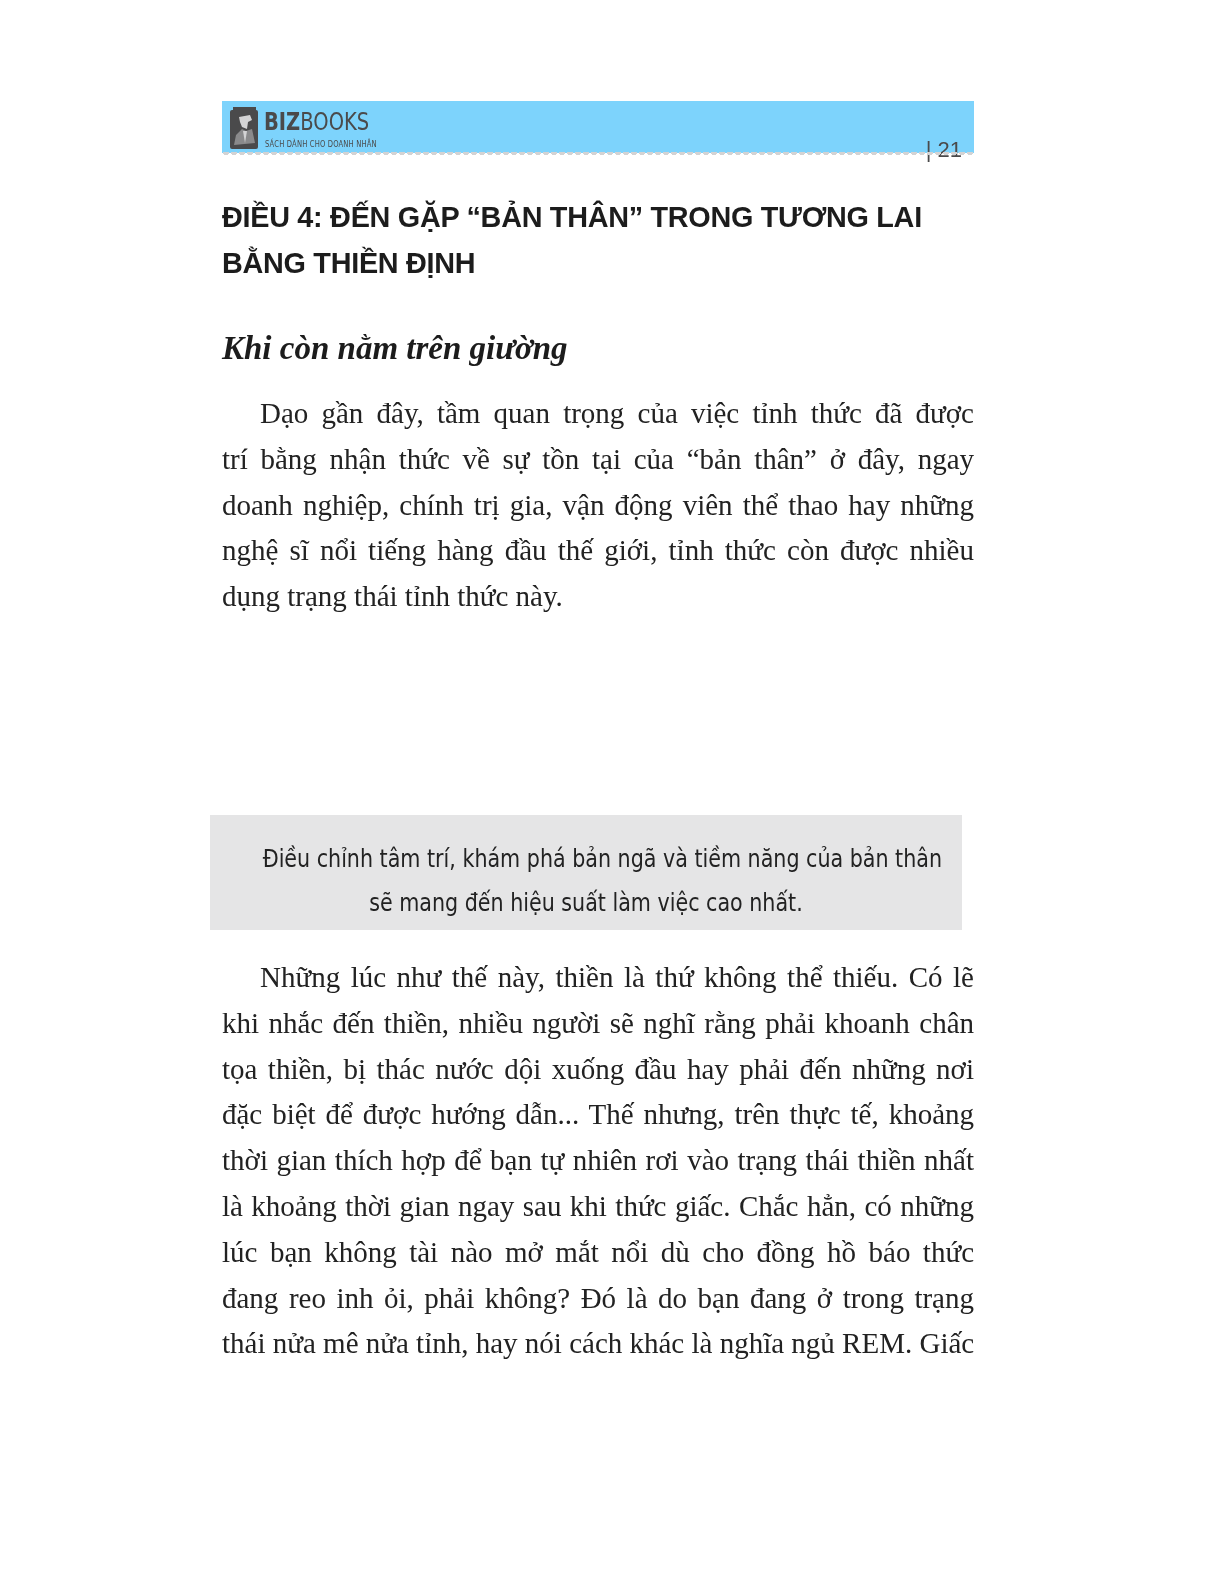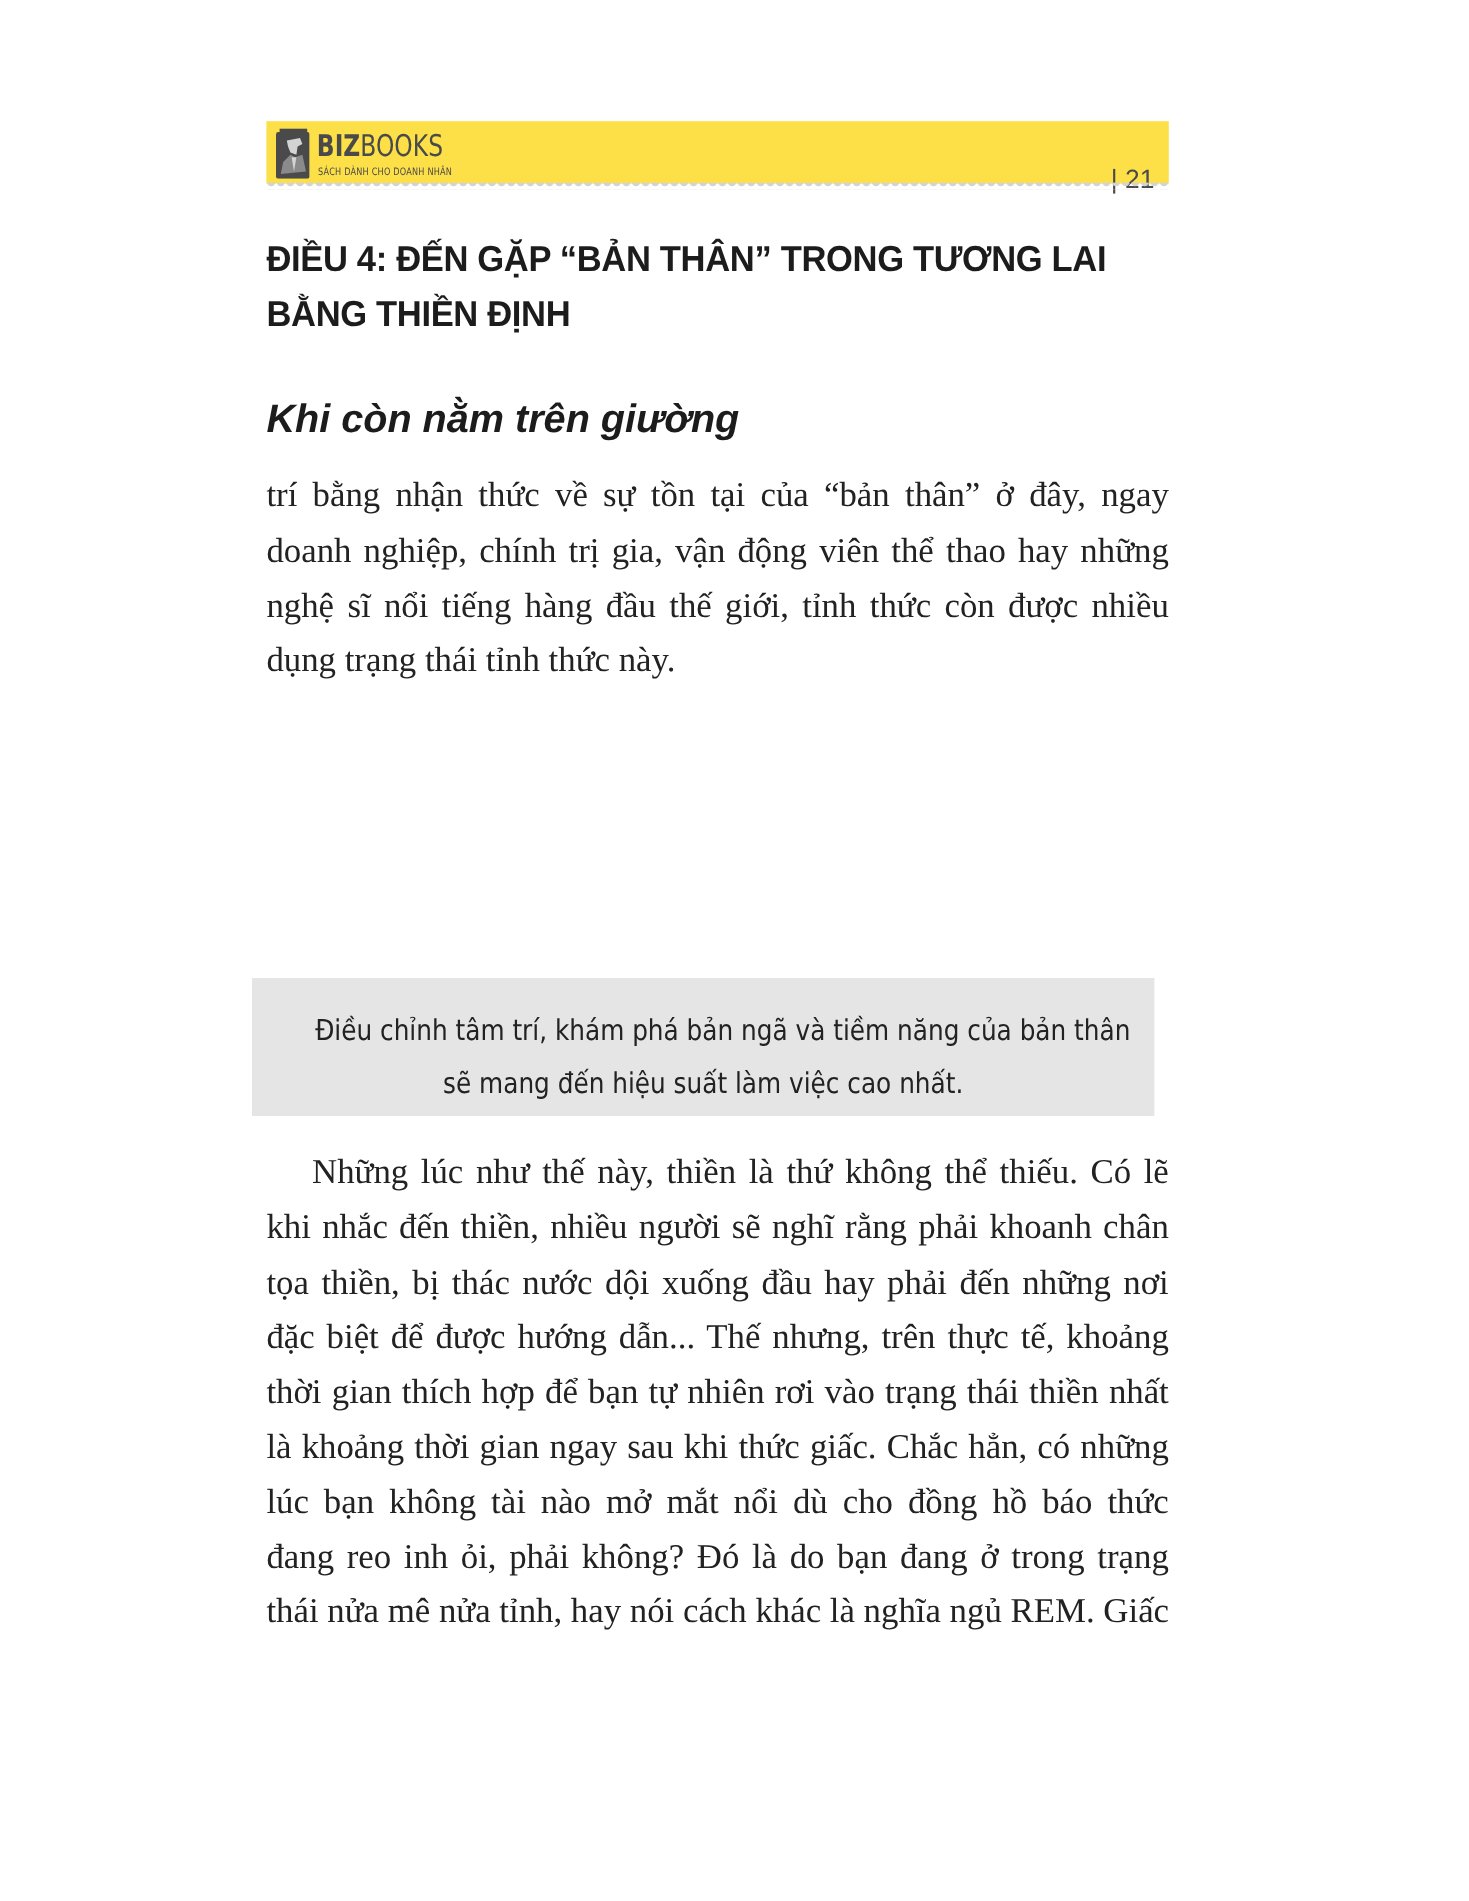--- a/index.html
+++ b/index.html
@@ -1,19 +1,19 @@
 <!DOCTYPE html>
 <html><head>
   <meta charset="utf-8">
   <style>
     html, body { margin: 0; padding: 0; background: #ffffff; }
     body { width: 1224px; height: 1584px; position: relative; overflow: hidden; }
     .header {
       position: absolute; left: 222px; top: 101px; width: 752px; height: 52px;
-      background: #fde047;
+      background: #7dd3fc;
       text-decoration: underline;
     }
     .header-edge {
       position: absolute; left: 222px; top: 152px; width: 752px; height: 6px;
       background-image: radial-gradient(circle at 4px 0px, #d3d3d4 3px, transparent 3.5px);
       background-size: 8px 6px; background-repeat: repeat-x;
     }
     .logo-icon { position: absolute; left: 8px; top: 6px; width: 28px; height: 42px; }
     .logo-word {
       position: absolute; left: 42px; top: 7px;
@@ -32,21 +32,21 @@
       font-family: "Liberation Sans", sans-serif; font-size: 22px; color: #4a4a4b;
     }
     .chapter-title {
       position: absolute; left: 222px; top: 194px; width: 760px;
       font-family: "Liberation Sans", sans-serif; font-weight: bold; font-size: 30px;
       line-height: 46px; color: #1c1c1c; letter-spacing: -0.3px;
       transform: scaleX(0.96); transform-origin: left top; margin: 0;
     }
     .section-heading {
       position: absolute; left: 222px; top: 330px;
-      font-family: Liberation Sans, sans-serif; font-style: italic; font-weight: bold;
+      font-family: Liberation Serif, serif; font-style: italic; font-weight: bold;
       font-size: 33px; color: #1c1c1c; margin: 0;
     }
     .para {
       position: absolute; left: 222px; width: 752px;
       font-family: "Liberation Serif", serif; font-size: 29px; line-height: 45.8px;
       color: #222222; margin: 0; text-align: justify; text-align-last: left;
     }
     .para .line { display: block; white-space: nowrap; text-align: justify; text-align-last: justify; }
     .para .line.last { text-align-last: left; }
     .para .line.indent { padding-left: 38px; }
@@ -83,20 +83,21 @@
 <div class="header-edge"></div>
 
 <h1 class="chapter-title">
   <span>ĐIỀU 4: ĐẾN GẶP “BẢN THÂN” TRONG TƯƠNG LAI</span><br>
   <span>BẰNG THIỀN ĐỊNH</span>
 </h1>
 
 <h2 class="section-heading">Khi còn nằm trên giường</h2>
 
 <p class="para p1">
+  <span class="line indent">Dạo gần đây, tầm quan trọng của việc tỉnh thức đã được</span>
   <span class="line">trí bằng nhận thức về sự tồn tại của “bản thân” ở đây, ngay</span>
   <span class="line">doanh nghiệp, chính trị gia, vận động viên thể thao hay những</span>
   <span class="line">nghệ sĩ nổi tiếng hàng đầu thế giới, tỉnh thức còn được nhiều</span>
   <span class="line last">dụng trạng thái tỉnh thức này.</span>
 </p>
 
 <div class="callout">
   <p class="callout-text">
     <span>Điều chỉnh tâm trí, khám phá bản ngã và tiềm năng của bản thân</span>
     <span>sẽ mang đến hiệu suất làm việc cao nhất.</span>

